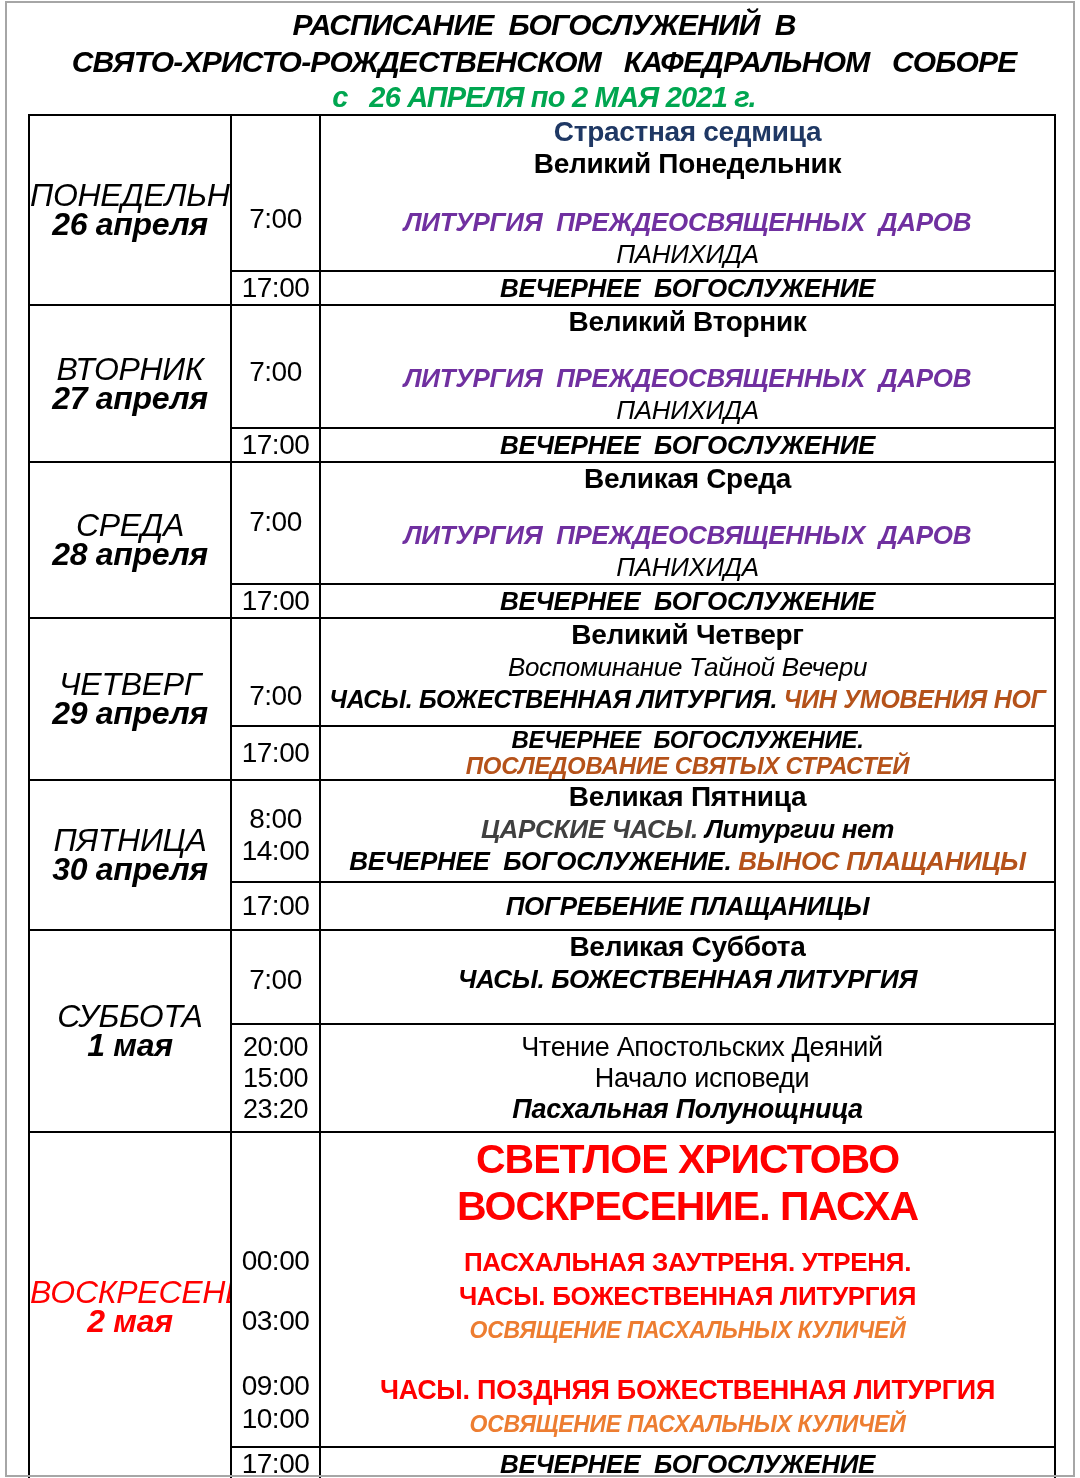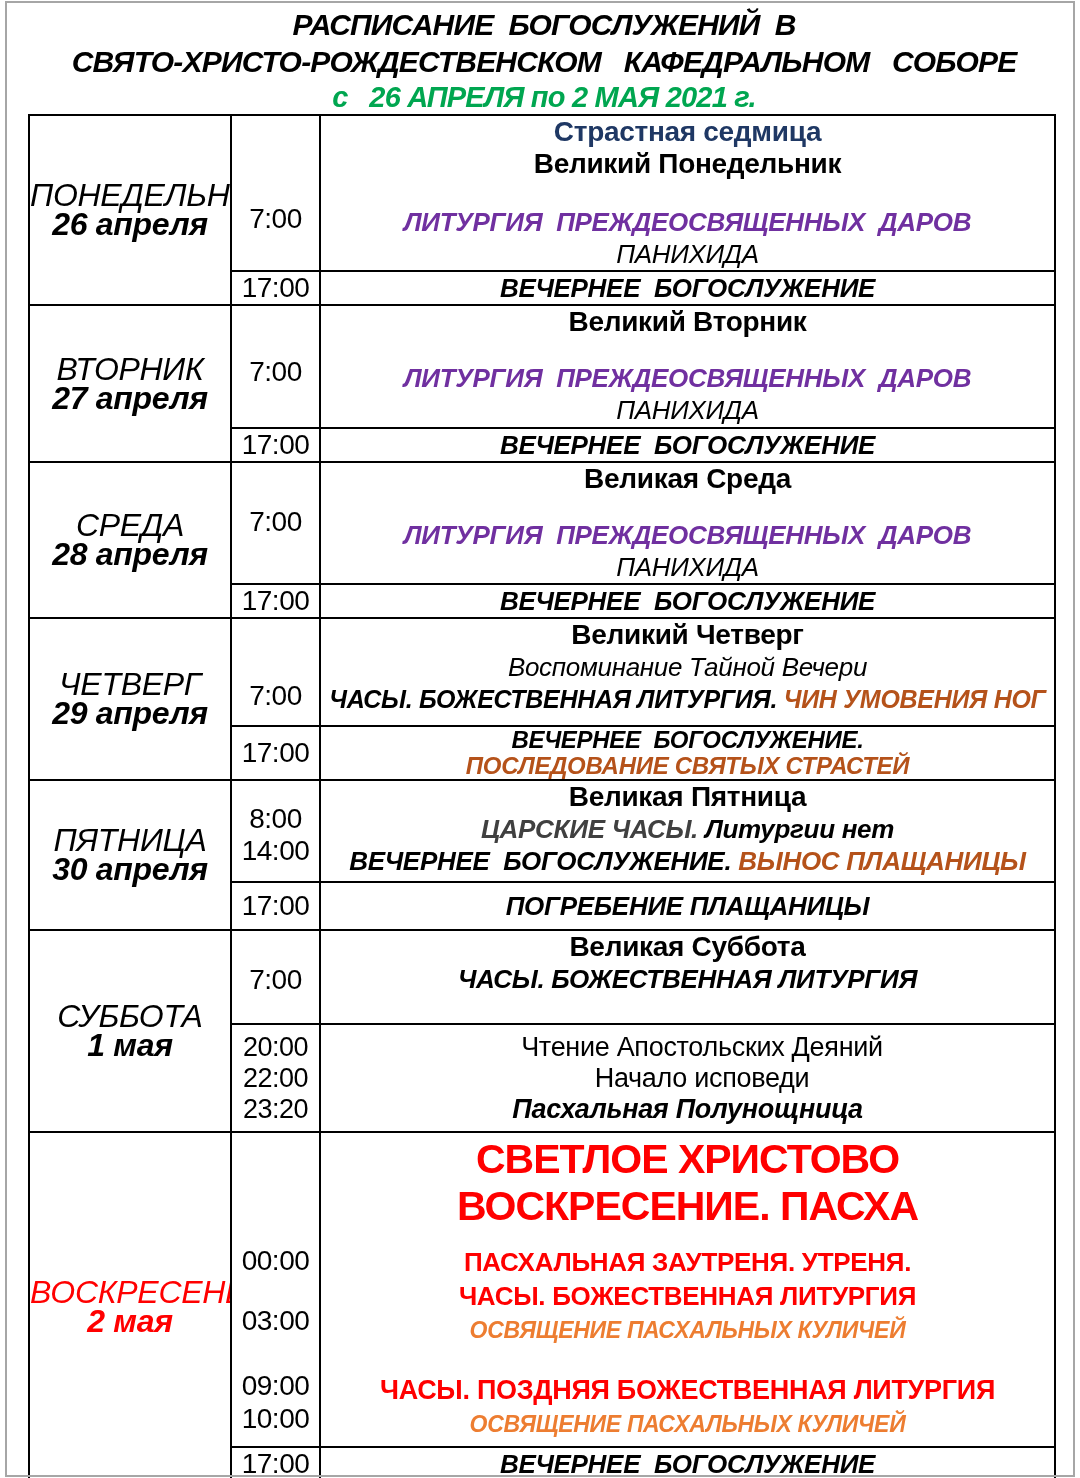--- a/index.html
+++ b/index.html
@@ -256,21 +256,21 @@
           <div class="mt-sat" data-bind="saturday.morning_time">7:00</div>
         </td>
         <td class="desc pt5">
           <div class="hdr" data-bind="saturday.title">Великая Суббота</div>
           <div class="bi sz26 line" data-bind="saturday.service">ЧАСЫ. БОЖЕСТВЕННАЯ ЛИТУРГИЯ</div>
         </td>
       </tr>
       <tr style="height:108px">
         <td class="time mid">
           <div class="sz27" data-bind="saturday.time1">20:00</div>
-          <div class="sz27" data-bind="saturday.time2">22:00</div>
+          <div class="sz27" data-bind="saturday.time2">15:00</div>
           <div class="sz27" data-bind="saturday.time3">23:20</div>
         </td>
         <td class="desc mid">
           <div class="it sz27" data-bind="saturday.line1">Чтение Апостольских Деяний</div>
           <div class="it sz27" data-bind="saturday.line2">Начало исповеди</div>
           <div class="bi sz27" data-bind="saturday.line3">Пасхальная Полунощница</div>
         </td>
       </tr>
 
       <tr style="height:315px">

